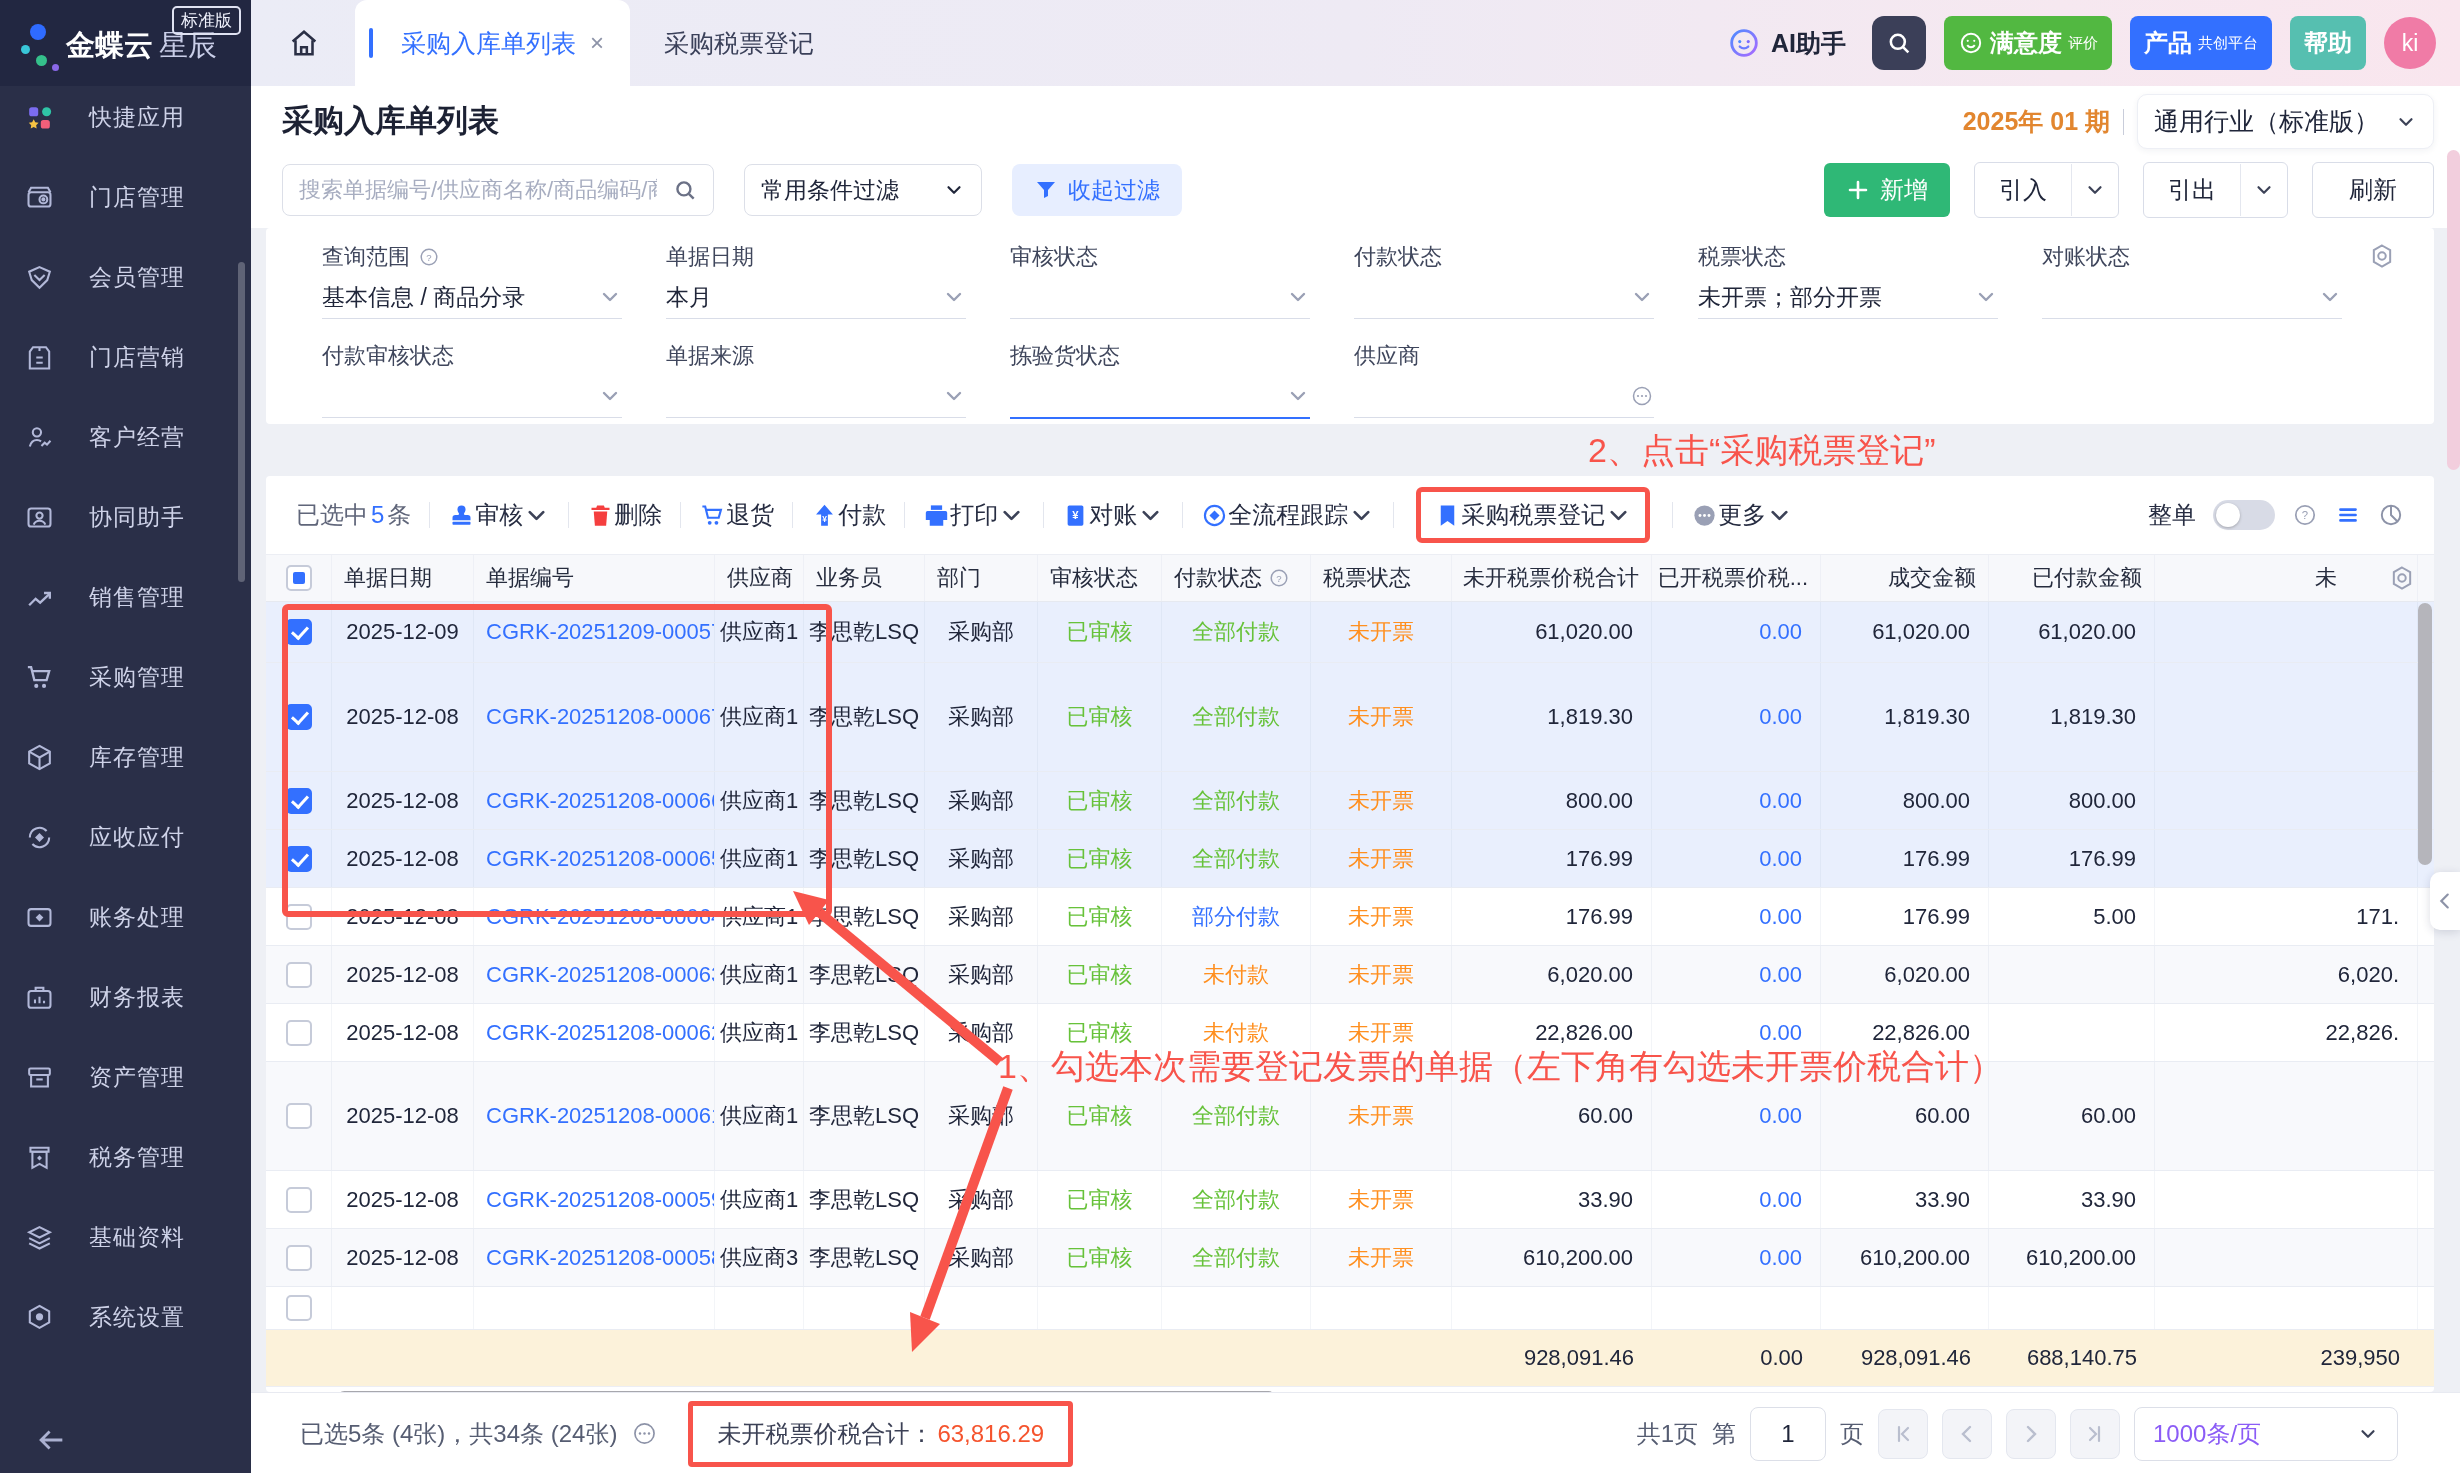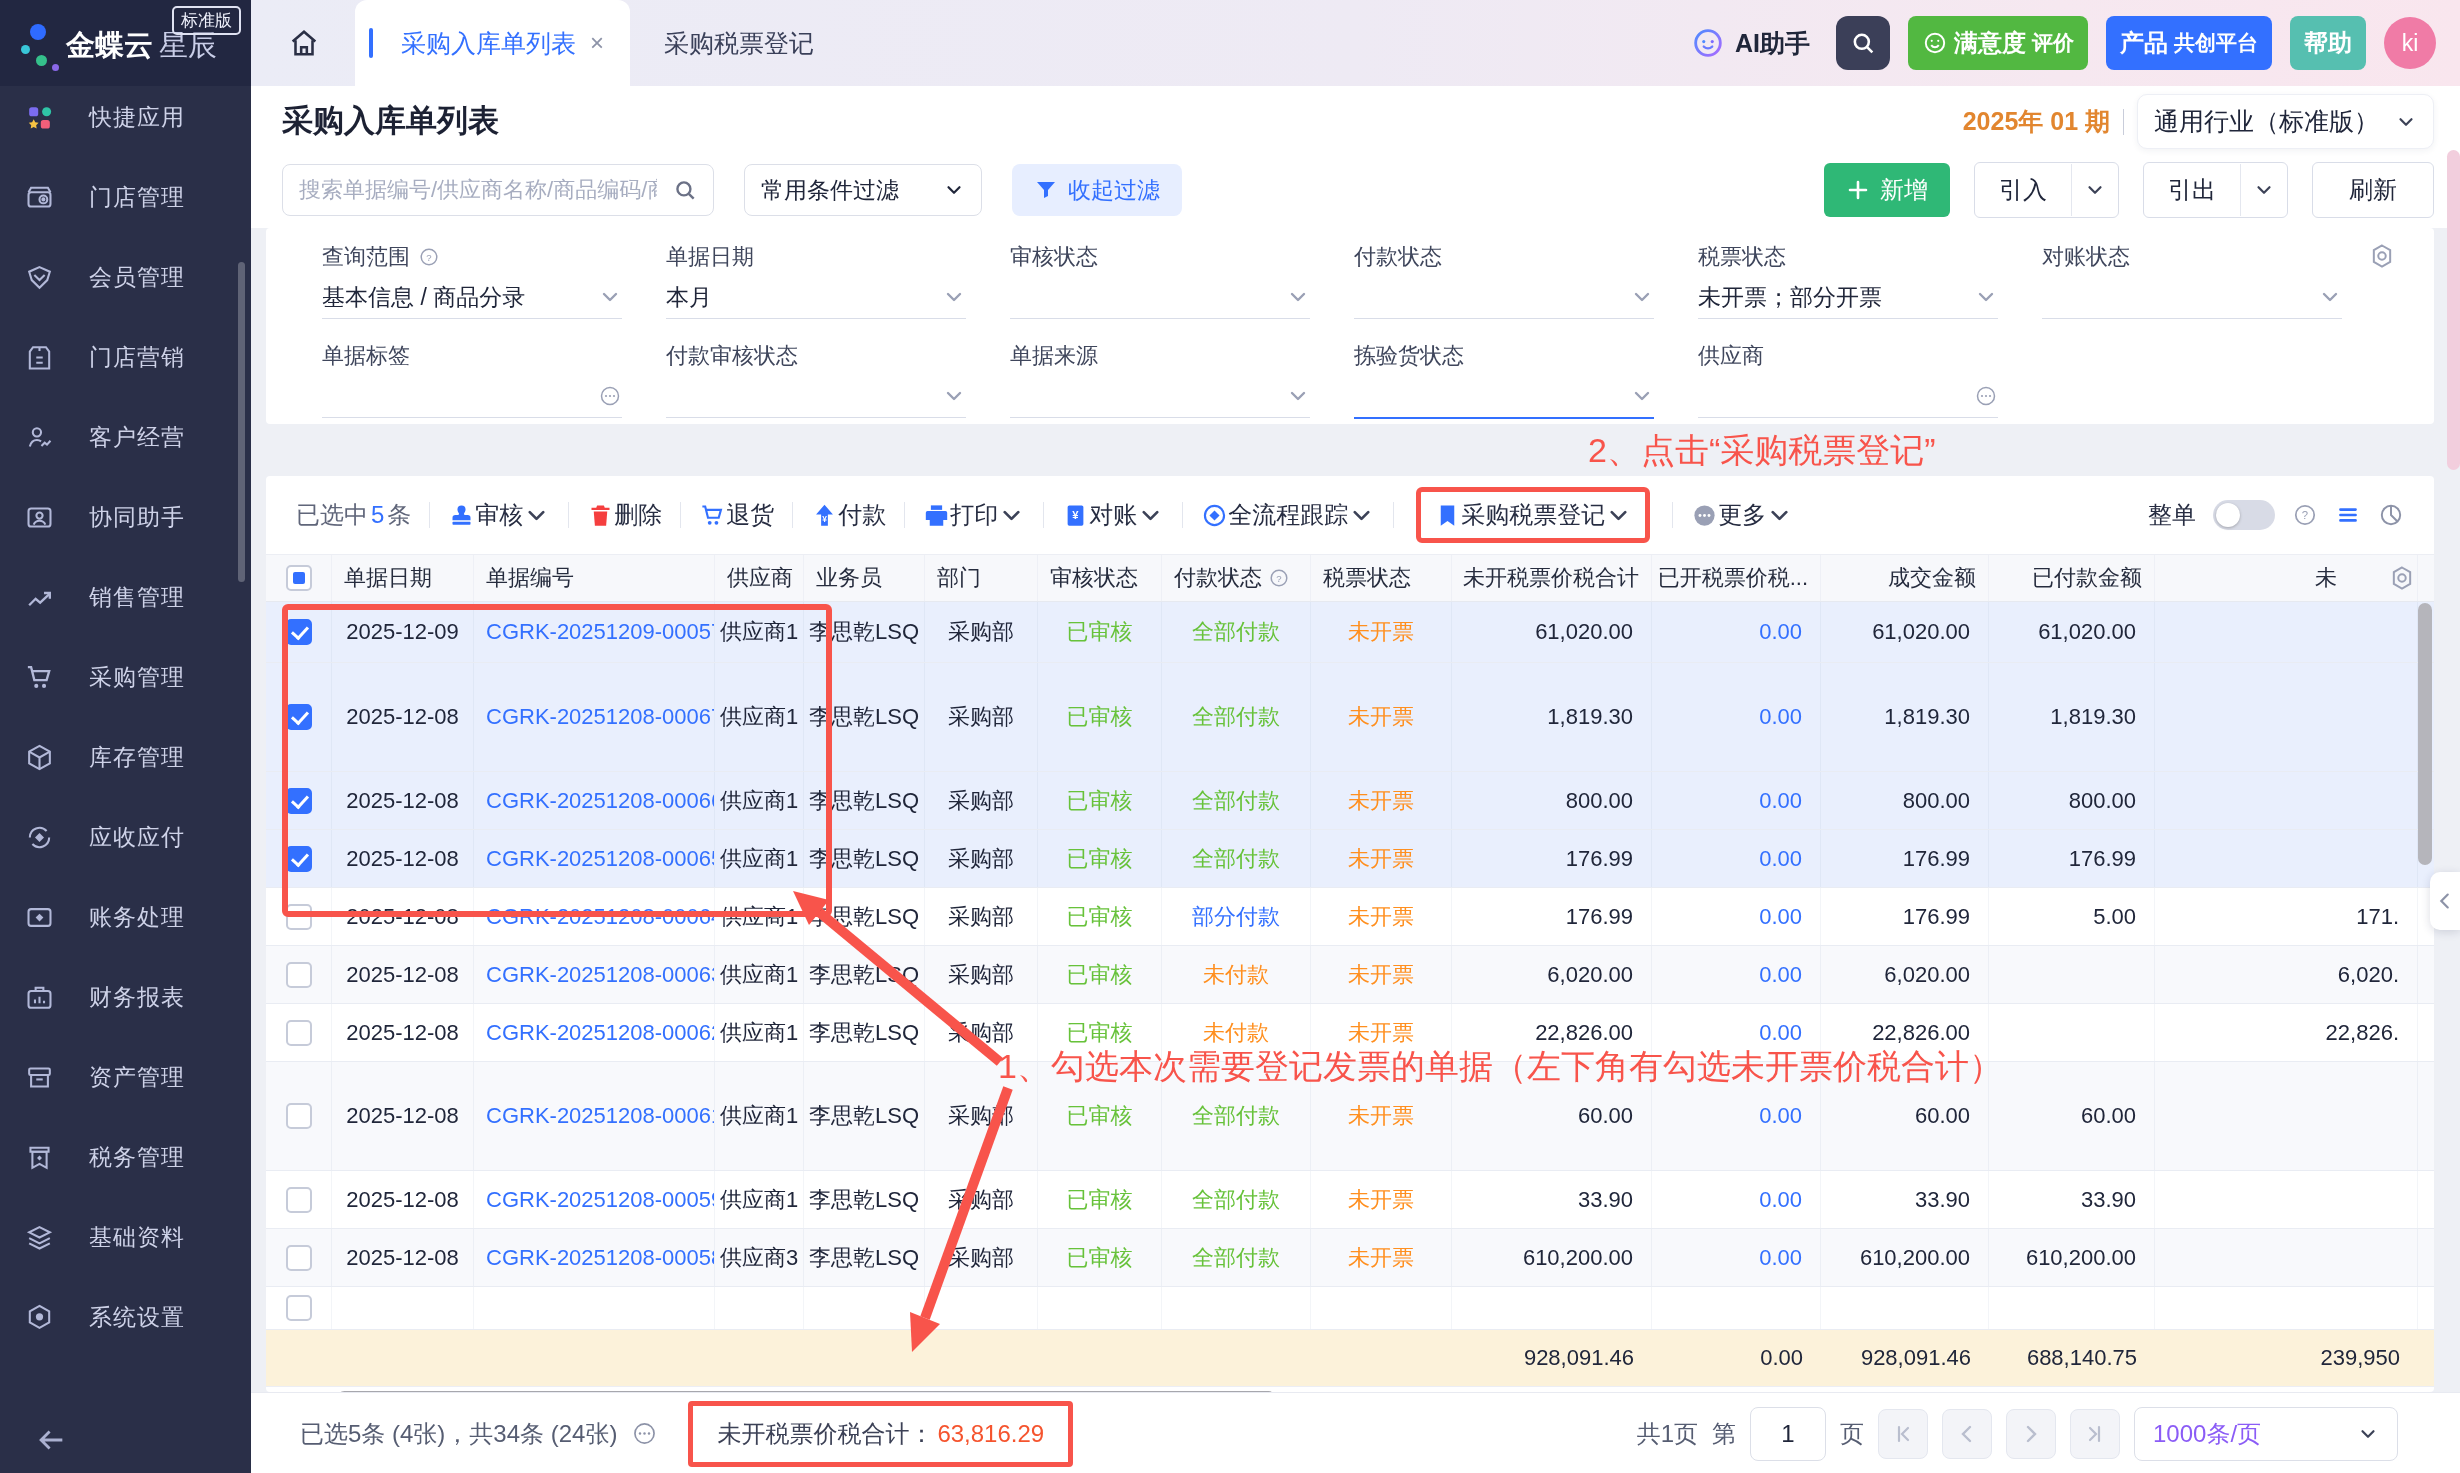--- a/index.html
+++ b/index.html
@@ -39,21 +39,21 @@
   .tb-right{margin-left:auto;display:flex;align-items:center;gap:18px;padding-right:24px}
   .ai-wrap{display:flex;align-items:center;gap:10px;cursor:pointer}
   .ai-wrap .ico{width:34px;height:34px}
   .ai-wrap .t{font-size:25px;font-weight:700;color:#20263a}
   .srch-btn{width:54px;height:54px;background:#3b3f58;border-radius:12px;color:#fff;
             display:flex;align-items:center;justify-content:center;cursor:pointer;margin-left:8px}
   .srch-btn .ico{width:28px;height:28px}
   .pill-btn{height:54px;border-radius:8px;display:flex;align-items:center;color:#fff;
             padding:0 14px;cursor:pointer;gap:6px;white-space:nowrap}
   .pill-btn .big{font-size:24px;font-weight:700}
-  .pill-btn .sml{font-size:21px;font-weight:700}
+  .pill-btn .sml{font-size:15px;font-weight:400}
   .pill-green{background:#52b841}
   .pill-blue{background:#3370ff}
   .pill-teal{background:#56bfb0}
   .pill-btn .ico{width:26px;height:26px}
   .avatar{width:52px;height:52px;border-radius:50%;background:#f07ba6;color:#fff;font-size:23px;
           display:flex;align-items:center;justify-content:center;cursor:pointer}
 
   
   .header-area{position:absolute;left:251px;top:86px;right:0;height:142px;background:#fff}
   .page-title{position:absolute;left:31px;top:14px;font-size:31px;font-weight:700;color:#1c2133}
@@ -586,36 +586,20 @@
             <span></span>
             <span class="ico">
               <svg viewBox="0 0 24 24" fill="none" stroke="currentColor" stroke-width="2.4" stroke-linecap="round" stroke-linejoin="round">
                 <path d="M6 9l6 6 6-6"></path>
               </svg>
             </span>
           </div>
         </div>
         <div class="f-col">
           <div class="f-label">
-            <span>单据标签</span>
-          </div>
-          <div class="f-ctrl">
-            <span></span>
-            <span class="ico">
-              <svg viewBox="0 0 24 24" fill="none" stroke="currentColor" stroke-width="1.5">
-                <circle cx="12" cy="12" r="8.5"></circle>
-                <circle cx="8" cy="12" r="1.1" fill="currentColor" stroke="none"></circle>
-                <circle cx="12" cy="12" r="1.1" fill="currentColor" stroke="none"></circle>
-                <circle cx="16" cy="12" r="1.1" fill="currentColor" stroke="none"></circle>
-              </svg>
-            </span>
-          </div>
-        </div>
-        <div class="f-col">
-          <div class="f-label">
             <span>付款审核状态</span>
           </div>
           <div class="f-ctrl">
             <span></span>
             <span class="ico">
               <svg viewBox="0 0 24 24" fill="none" stroke="currentColor" stroke-width="2.4" stroke-linecap="round" stroke-linejoin="round">
                 <path d="M6 9l6 6 6-6"></path>
               </svg>
             </span>
           </div>

